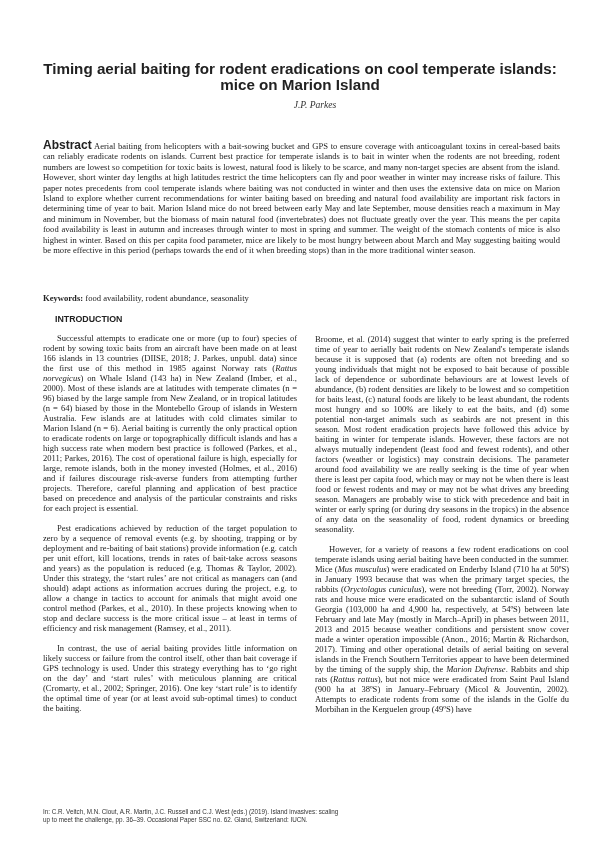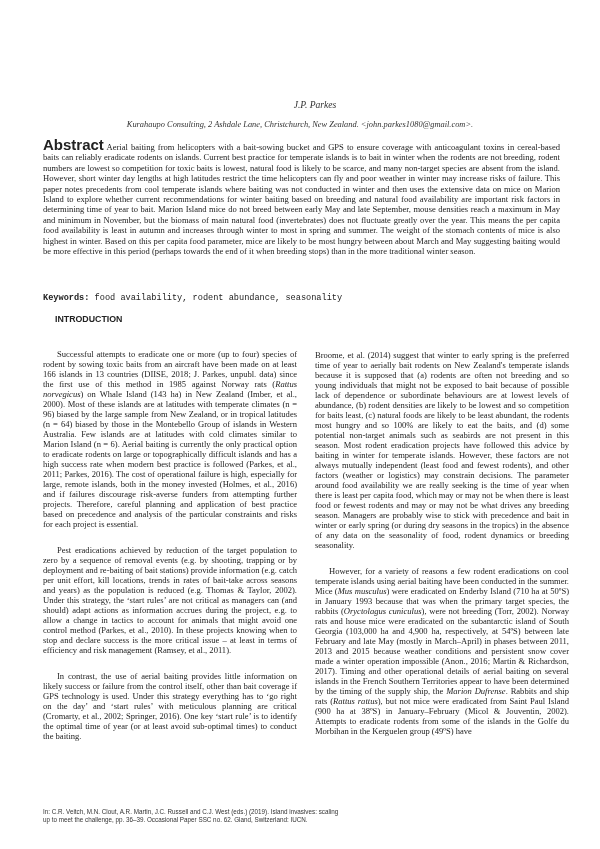--- a/index.html
+++ b/index.html
@@ -16,54 +16,54 @@
   }
   .affil {
     position: absolute; left: 0; top: 120px; width: 600px; text-align: center;
     font-family: "Liberation Serif", serif; font-style: italic; font-size: 8.4px; color: #333;
   }
   .abstract {
     position: absolute; left: 43px; top: 140px; width: 517px;
     font-family: "Liberation Serif", serif; font-size: 8.55px; line-height: 10.4px;
     text-align: justify; color: #222;
   }
-  .abstract .lead { font-family: "Liberation Sans", sans-serif; font-weight: bold; font-size: 15px; }
+  .abstract .lead { font-family: "Liberation Sans", sans-serif; font-weight: bold; font-size: 12px; }
   .keywords {
     position: absolute; left: 43px; top: 293px; width: 517px;
-    font-family: Liberation Mono, monospace; font-size: 8.6px; color: #222;
+    font-family: Liberation Serif, serif; font-size: 8.6px; color: #222;
   }
   .keywords .lead { font-weight: bold; }
   .heading {
     position: absolute; left: 43px; top: 314px;
     font-family: "Liberation Sans", sans-serif; font-weight: bold; font-size: 8.8px; color: #222; margin-left: 12px;
   }
   .col {
     position: absolute; top: 333px; width: 254px;
     font-family: "Liberation Serif", serif; font-size: 8.55px; line-height: 10px;
     text-align: justify; color: #222;
   }
   .col.left { left: 43px; }
   .col.right { left: 315px; top: 334px; }
-  .col p { margin: 16px 0 10px 0; text-indent: 14px; }
+  .col p { margin: 0 0 10px 0; text-indent: 14px; }
   .col.right p.cont { text-indent: 0; }
   .col i { font-style: italic; }
   .footer {
     position: absolute; left: 43px; top: 808px; width: 400px;
     font-family: "Liberation Sans", sans-serif; font-size: 6.3px; line-height: 8px; color: #333;
   }
 </style>
 </head>
 <body>
 
 <div class="page">
 
+  <div class="title">Timing aerial baiting for rodent eradications on cool temperate islands: mice on Marion Island</div>
 
   <div class="author">J.P. Parkes</div>
 
-  <div class="affil">Kurahaupo Consulting, 2 Ashdale Lane, Christchurch, New Zealand. &lt;john.parkes1080@gmail.com&gt;.</div>
 
   <div class="abstract">
     <span class="lead">Abstract</span>
     <span>Aerial baiting from helicopters with a bait-sowing bucket and GPS to ensure coverage with anticoagulant toxins in cereal-based baits can reliably eradicate rodents on islands. Current best practice for temperate islands is to bait in winter when the rodents are not breeding, rodent numbers are lowest so competition for toxic baits is lowest, natural food is likely to be scarce, and many non-target species are absent from the island. However, short winter day lengths at high latitudes restrict the time helicopters can fly and poor weather in winter may increase risks of failure. This paper notes precedents from cool temperate islands where baiting was not conducted in winter and then uses the extensive data on mice on Marion Island to explore whether current recommendations for winter baiting based on breeding and natural food availability are important risk factors in determining time of year to bait. Marion Island mice do not breed between early May and late September, mouse densities reach a maximum in May and minimum in November, but the biomass of main natural food (invertebrates) does not fluctuate greatly over the year. This means the per capita food availability is least in autumn and increases through winter to most in spring and summer. The weight of the stomach contents of mice is also highest in winter. Based on this per capita food parameter, mice are likely to be most hungry between about March and May suggesting baiting would be more effective in this period (perhaps towards the end of it when breeding stops) than in the more traditional winter season.</span>
   </div>
 
   <div class="keywords">
     <span class="lead">Keywords:</span>
     <span>food availability, rodent abundance, seasonality</span>
   </div>

